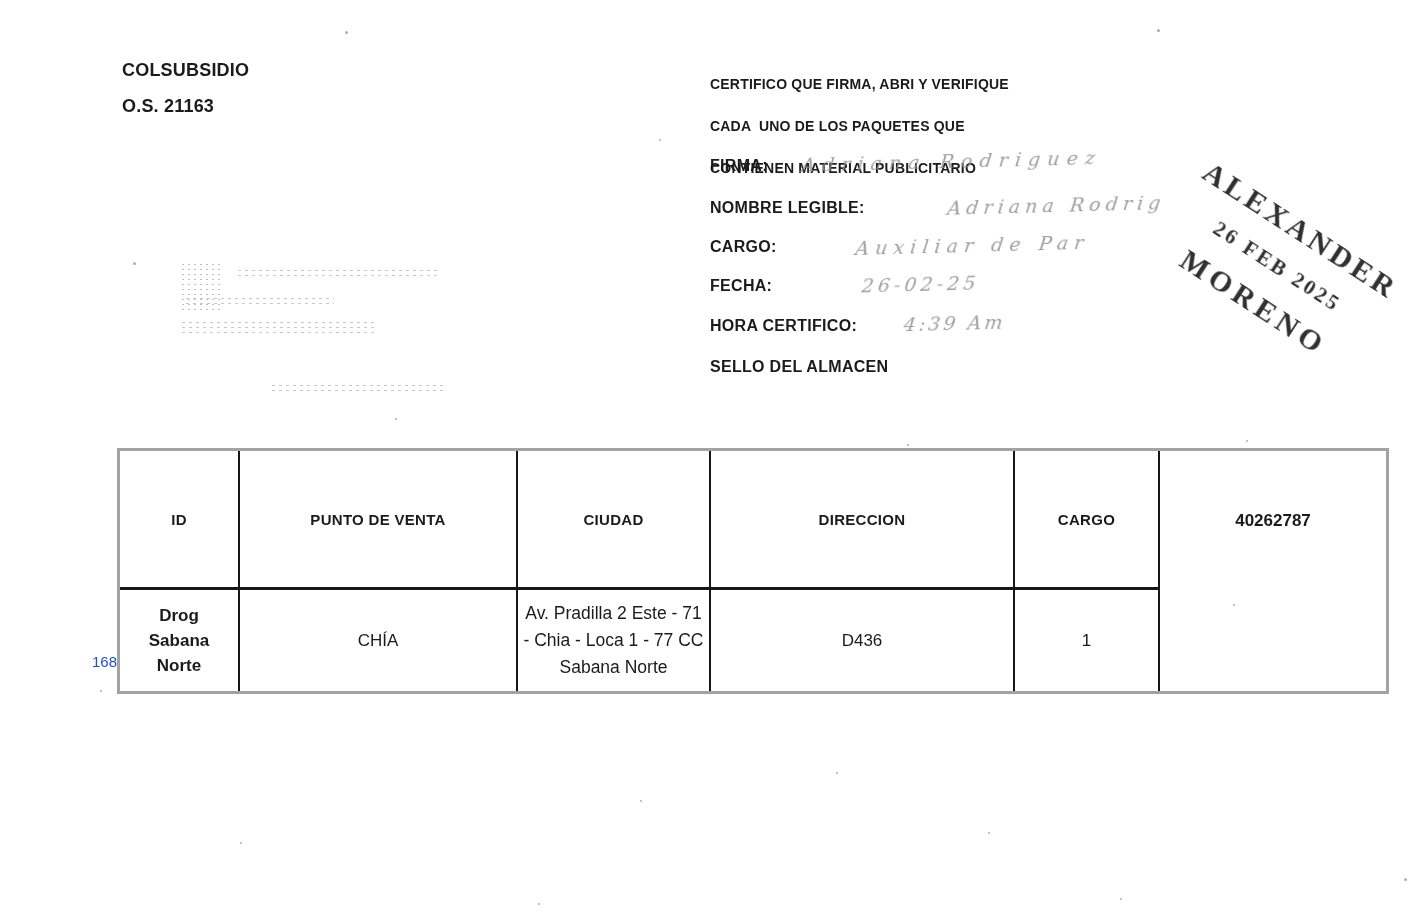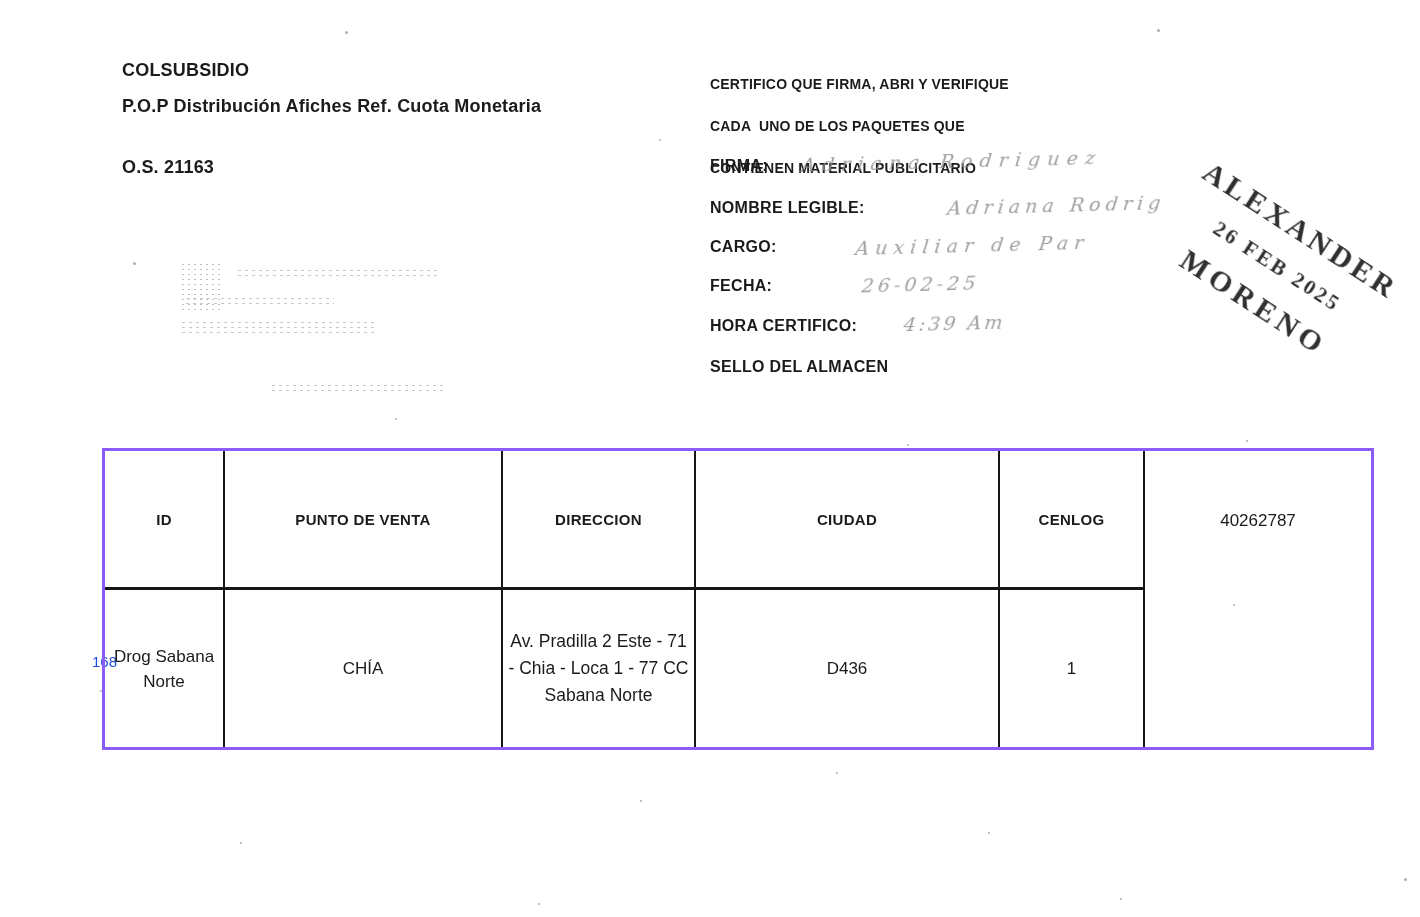--- a/index.html
+++ b/index.html
@@ -45,47 +45,46 @@
     background-image:radial-gradient(#8a8a8a 1px, transparent 1.3px);
     background-size:7px 5px;filter:blur(.4px);
   }
   .blob.b1{left:180px;top:262px;width:44px;height:52px;background-size:6px 5px;opacity:.55;}
   .blob.b2{left:236px;top:268px;width:205px;height:11px;}
   .blob.b3{left:184px;top:296px;width:150px;height:12px;}
   .blob.b4{left:180px;top:320px;width:196px;height:13px;}
   .blob.b5{left:270px;top:383px;width:176px;height:11px;}
   
   .doc-table{
-    position:absolute;left:102px;top:448px;width:1272px;height:302px;
-    border:3px solid #8b5cf6;box-sizing:border-box;
+    position:absolute;left:117px;top:448px;width:1272px;height:246px;
+    border:3px solid #a3a3a3;box-sizing:border-box;
     display:grid;grid-template-columns:120px 278px 193px 304px 145px auto;
     grid-template-rows:139px auto;
   }
   .cell{
     border-right:2px solid #171717;display:flex;align-items:center;justify-content:center;
     text-align:center;box-sizing:border-box;padding:4px 8px;
   }
   .cell:nth-child(6n){border-right:none;}
   .hcell{border-bottom:3px solid #171717;font-weight:bold;font-size:15px;letter-spacing:.3px;}
   .hcell .wrapnarrow{max-width:165px;line-height:24px;}
   .dcell{font-size:17px;line-height:25px;}
-  .dcell.bold{font-weight:normal;}
+  .dcell.bold{font-weight:bold;}
   .dcell.dir{font-size:17.5px;line-height:27px;padding:4px 2px;}
   .row-marker{position:absolute;left:92px;top:653px;font-size:15px;color:#1d4ed8;}
   
   .speck{position:absolute;width:3px;height:3px;border-radius:50%;background:#6b6b6b;opacity:.55;}
 </style>
 </head>
 <body>
 
 <div class="page">
 
   <div class="hdr-left">
     <div class="company">COLSUBSIDIO</div>
-    <div class="title">P.O.P Distribución Afiches Ref. Cuota Monetaria</div>
     <div class="os">O.S. 21163</div>
   </div>
 
   <div class="cert"><span>CERTIFICO QUE FIRMA, ABRI Y VERIFIQUE</span><br>
 <span>CADA  UNO DE LOS PAQUETES QUE</span><br>
 <span>CONTIENEN MATERIAL PUBLICITARIO</span></div>
 
   <div class="field f-firma">FIRMA:</div>
   <div class="field f-nombre">NOMBRE LEGIBLE:</div>
   <div class="field f-cargo">CARGO:</div>
@@ -114,27 +113,27 @@
   <div class="row-marker">168</div>
 
   <div class="doc-table">
     <div class="cell hcell">
         <span>ID</span>
       </div>
     <div class="cell hcell">
         <span>PUNTO DE VENTA</span>
       </div>
     <div class="cell hcell">
+        <span>CIUDAD</span>
+      </div>
+    <div class="cell hcell">
         <span>DIRECCION</span>
       </div>
     <div class="cell hcell">
-        <span>CIUDAD</span>
-      </div>
-    <div class="cell hcell">
-        <span>CENLOG</span>
+        <span>CARGO</span>
       </div>
 
     <div class="cell dcell bold">
         <span>40262787</span>
       </div>
     <div class="cell dcell bold">
         <span>Drog  Sabana Norte</span>
       </div>
     <div class="cell dcell">
         <span>CHÍA</span>

